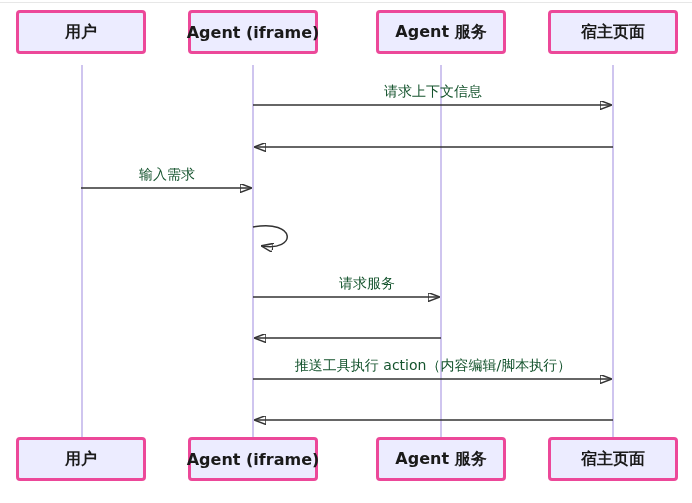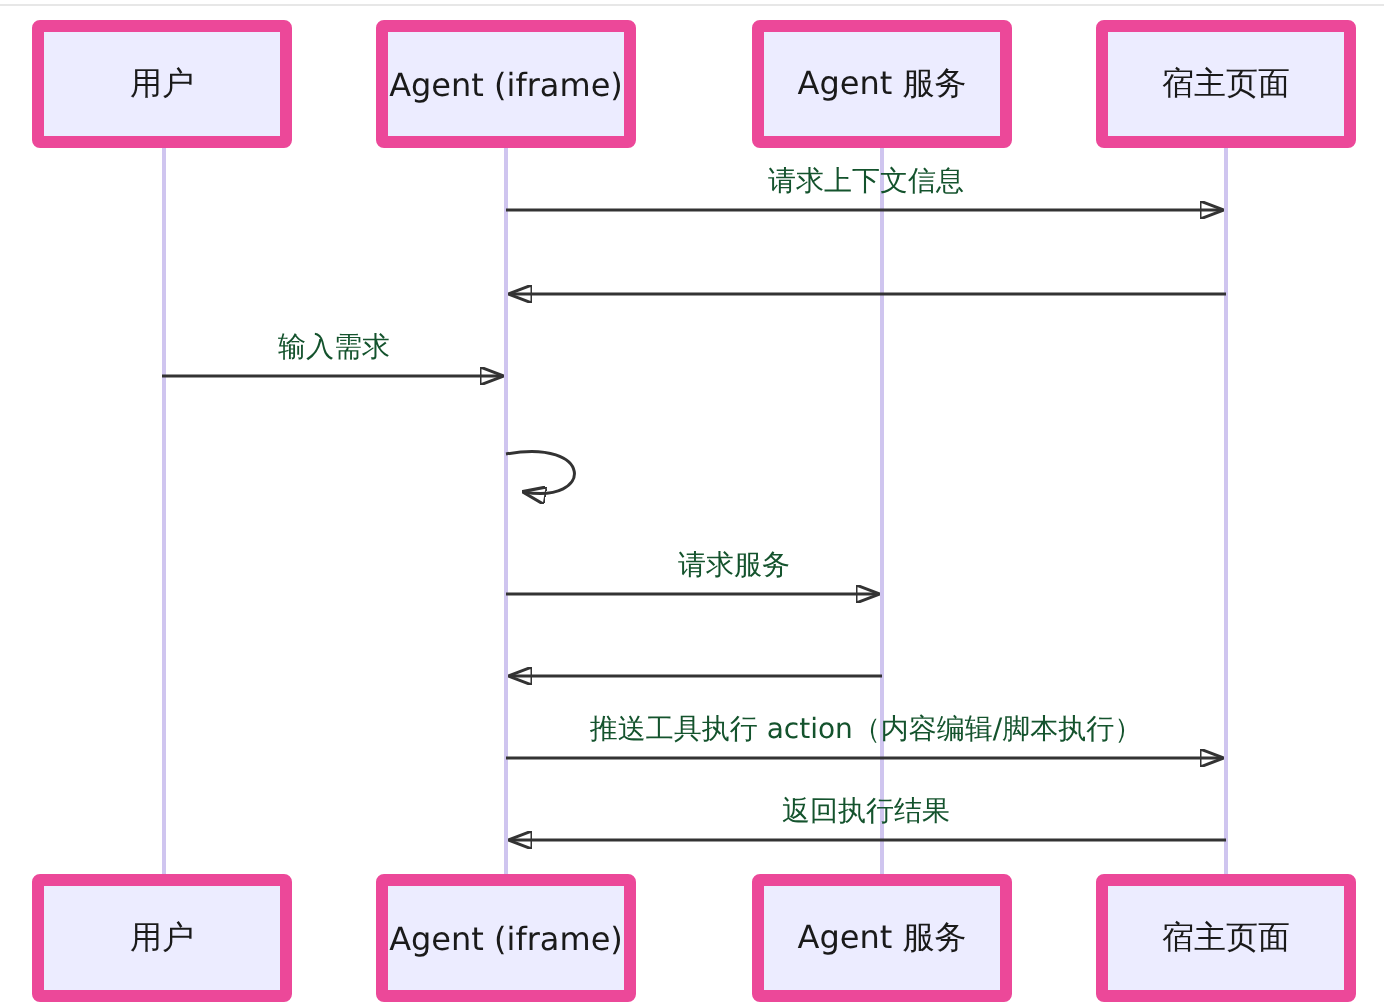--- a/index.html
+++ b/index.html
@@ -12,26 +12,26 @@
   }
   .top-rule{
     position:absolute;left:0;top:2px;width:692px;height:1px;
     background:#e7e7e7;
   }
   .lifeline{
     position:absolute;top:65px;height:373px;width:1.5px;
     background:#cfc5ef;
   }
   .actor{
-    position:absolute;width:130px;height:64px;
+    position:absolute;width:130px;height:44px;
     background:#ececff;
-    border:6px solid #ec4899;
+    border:3px solid #ec4899;
     border-radius:4px;
     box-sizing:border-box;
-    display:flex;align-items:center;justify-content:center;
+    display:flex;align-items:center;justify-content:center;font-weight:bold;
   }
   .actor span{
     font-size:16px;color:#1a1a1a;white-space:nowrap;
   }
   .msg-label{
     position:absolute;
     transform:translateX(-50%);
     font-size:14px;color:#14532d;
     white-space:nowrap;line-height:18px;
   }
@@ -89,15 +89,14 @@
       <span>Agent 服务</span>
     </div>
   <div class="actor" style="left:548px;top:437px;">
       <span>宿主页面</span>
     </div>
 
   <div class="msg-label" style="left:433px;top:82px;">请求上下文信息</div>
   <div class="msg-label" style="left:167px;top:165px;">输入需求</div>
   <div class="msg-label" style="left:367px;top:274px;">请求服务</div>
   <div class="msg-label" style="left:433px;top:356px;">推送工具执行 action（内容编辑/脚本执行）</div>
-  <div class="msg-label" style="left:433px;top:397px;">返回执行结果</div>
 
 </div>
 
 </body></html>

